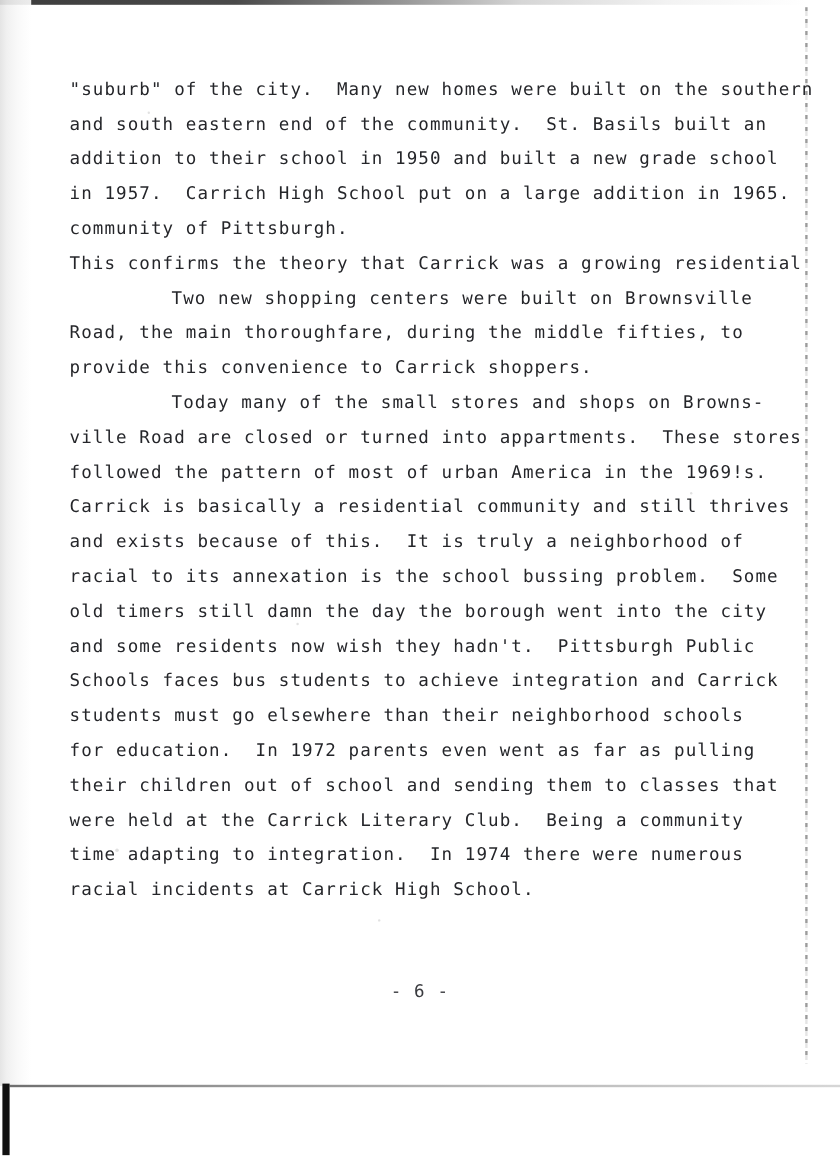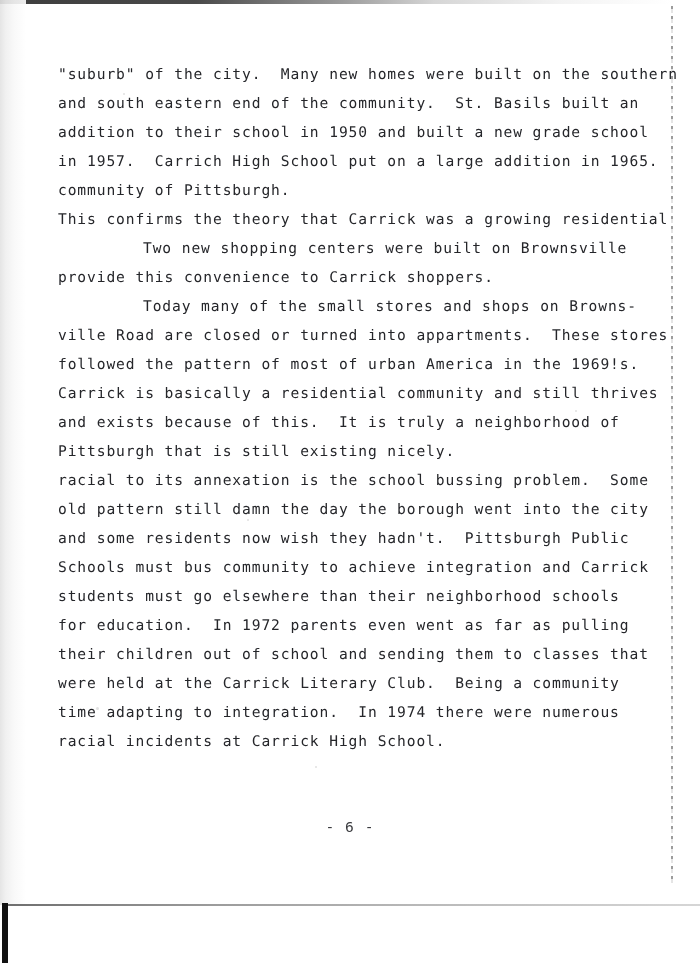--- a/index.html
+++ b/index.html
@@ -141,35 +141,35 @@
       <div>
         <span class="line">"suburb" of the city.  Many new homes were built on the southern</span>
         <span class="line">and south eastern end of the community.  St. Basils built an</span>
         <span class="line">addition to their school in 1950 and built a new grade school</span>
         <span class="line">in 1957.  Carrich High School put on a large addition in 1965.</span>
         <span class="line">community of Pittsburgh.</span>
         <span class="line">This confirms the theory that Carrick was a growing residential</span>
       </div>
       <div>
         <span class="line indent">Two new shopping centers were built on Brownsville</span>
+        <span class="line">Road, the main thoroughfare, during the middle fifties, to</span>
         <span class="line">provide this convenience to Carrick shoppers.</span>
       </div>
       <div>
         <span class="line indent">Today many of the small stores and shops on Browns-</span>
         <span class="line">ville Road are closed or turned into appartments.  These stores</span>
         <span class="line">followed the pattern of most of urban America in the 1969!s.</span>
         <span class="line">Carrick is basically a residential community and still thrives</span>
         <span class="line">and exists because of this.  It is truly a neighborhood of</span>
-        <span class="line">Pittsburgh that is still existing nicely.</span>
       </div>
       <div>
         <span class="line">racial to its annexation is the school bussing problem.  Some</span>
-        <span class="line">old pattern still damn the day the borough went into the city</span>
+        <span class="line">old timers still damn the day the borough went into the city</span>
         <span class="line">and some residents now wish they hadn't.  Pittsburgh Public</span>
-        <span class="line">Schools must bus community to achieve integration and Carrick</span>
+        <span class="line">Schools faces bus students to achieve integration and Carrick</span>
         <span class="line">students must go elsewhere than their neighborhood schools</span>
         <span class="line">for education.  In 1972 parents even went as far as pulling</span>
         <span class="line">their children out of school and sending them to classes that</span>
         <span class="line">were held at the Carrick Literary Club.  Being a community</span>
         <span class="line">time adapting to integration.  In 1974 there were numerous</span>
         <span class="line">racial incidents at Carrick High School.</span>
       </div>
     </div>
 
   <div class="page-number">- 6 -</div>

